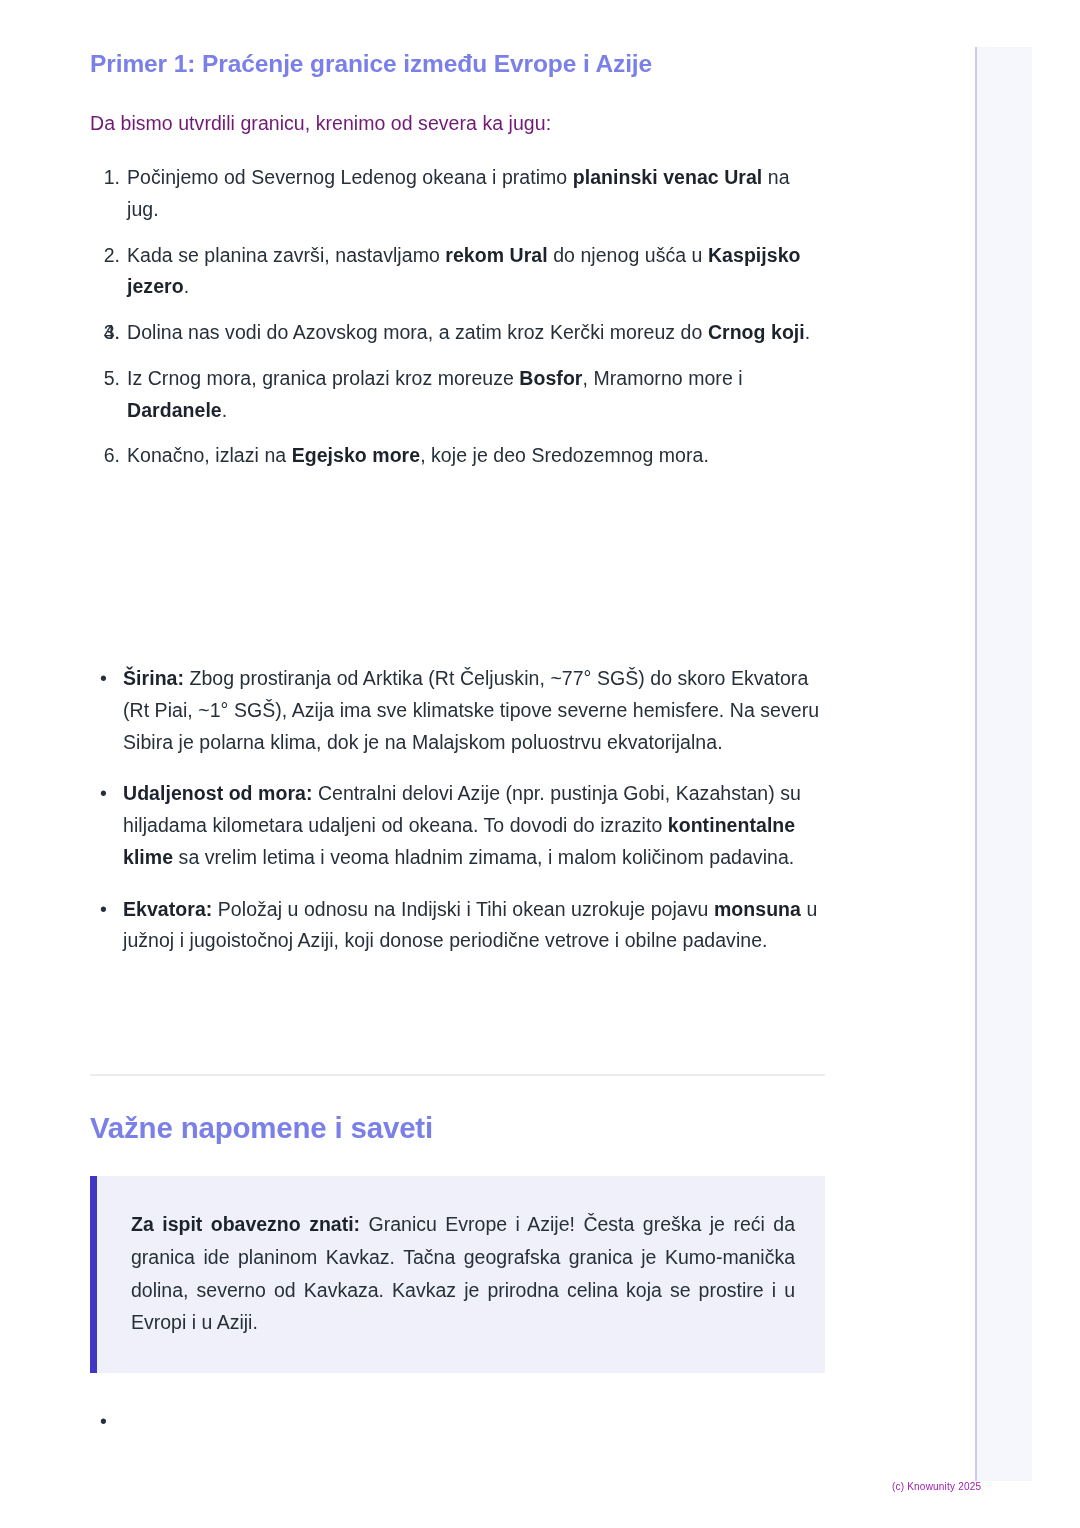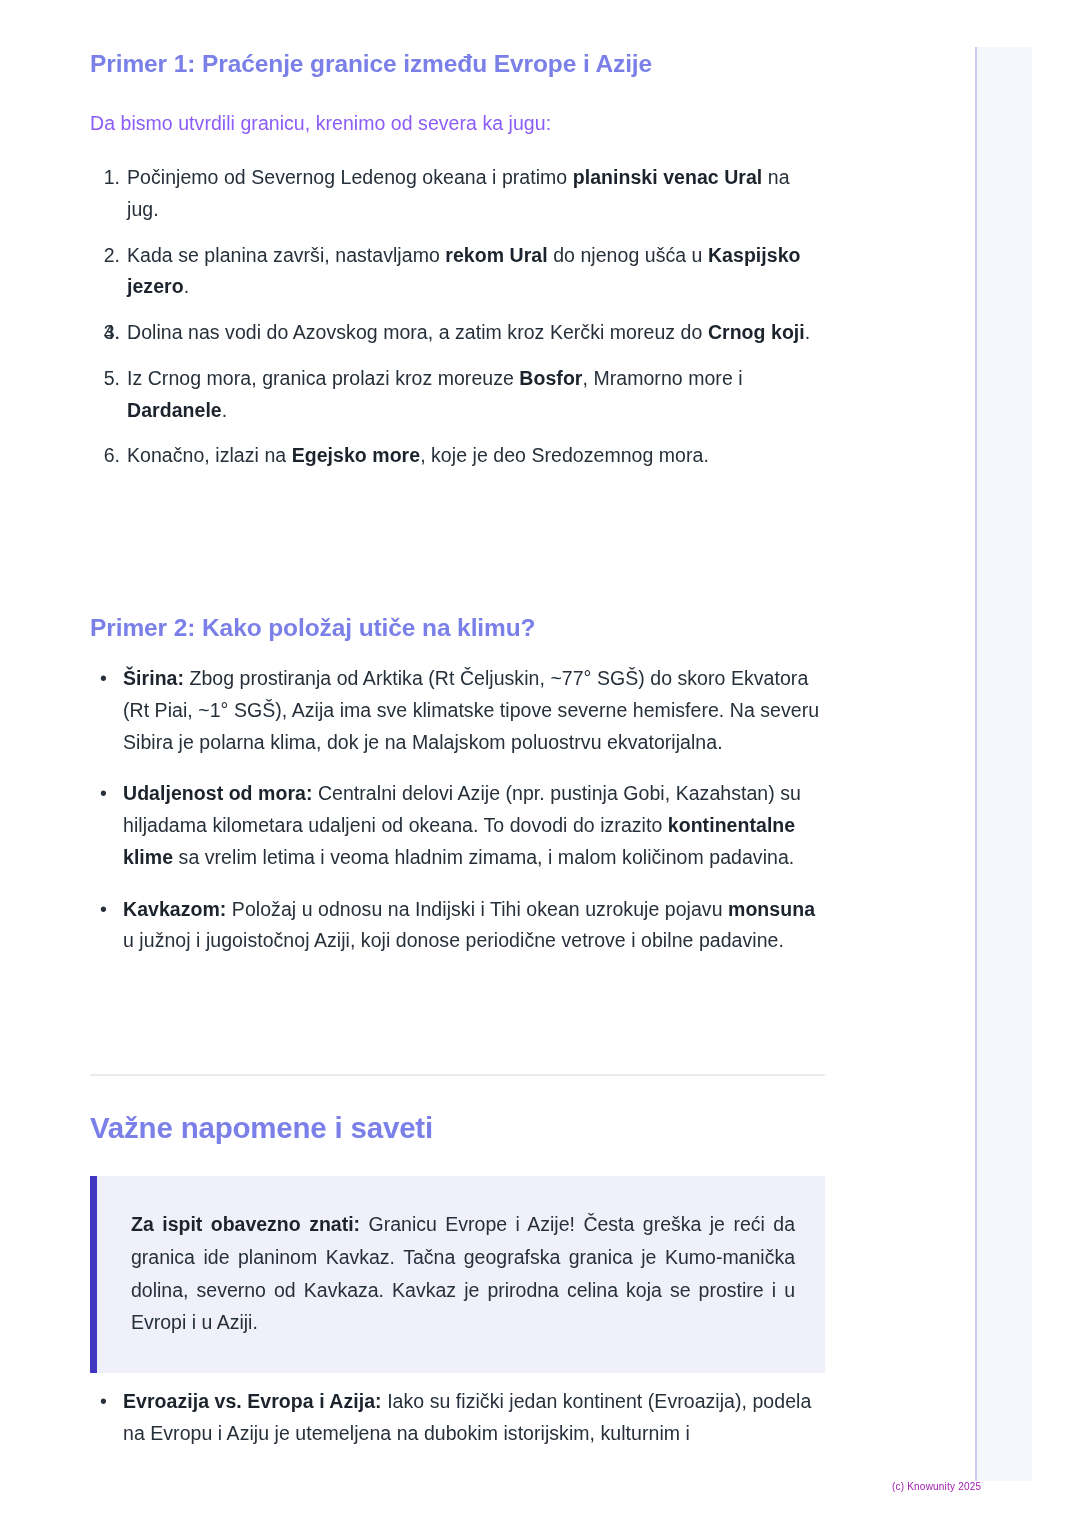--- a/index.html
+++ b/index.html
@@ -68,21 +68,21 @@
     font-weight: bold;
     color: #7b80e8;
     margin: 0;
     letter-spacing: -0.1px;
   }
 
   
   p.body {
     font-size: 19.5px;
     line-height: 1.62;
-    color: #8b5cf6;
+    color: #701a75;
     margin: 0;
     letter-spacing: 0.05px;
   }
 
   
   ol.numlist, ul.bullist {
     margin: 0;
     padding: 0;
     list-style: none;
   }
@@ -174,49 +174,46 @@
     <ol class="numlist" id="numlist-primer-1">
         <li><span class="marker-num">1.</span><span><span>Počinjemo od Severnog Ledenog okeana i pratimo </span><b>planinski venac Ural</b><span> na jug.</span></span></li>
         <li><span class="marker-num">2.</span><span><span>Kada se planina završi, nastavljamo </span><b>rekom Ural</b><span> do njenog ušća u </span><b>Kaspijsko jezero</b><span>.</span></span></li>
         <li><span class="marker-num">3.</span></li>
         <li><span class="marker-num">4.</span><span><span>Dolina nas vodi do Azovskog mora, a zatim kroz Kerčki moreuz do </span><b>Crnog koji</b><span>.</span></span></li>
         <li><span class="marker-num">5.</span><span><span>Iz Crnog mora, granica prolazi kroz moreuze </span><b>Bosfor</b><span>, Mramorno more i </span><b>Dardanele</b><span>.</span></span></li>
         <li><span class="marker-num">6.</span><span><span>Konačno, izlazi na </span><b>Egejsko more</b><span>, koje je deo Sredozemnog mora.</span></span></li>
       </ol>
   </div>
 
-  <div class="content" style="top:612px;">
-    <h3 class="sec-title">Primer 2: Kako položaj utiče na klimu?</h3>
-  </div>
 
   <div class="content" style="top:663px;">
     <ul class="bullist" id="bullist-primer-2">
         <li><span class="marker-dot">•</span><span><b>Širina:</b><span> Zbog prostiranja od Arktika (Rt Čeljuskin, ~77° SGŠ) do skoro Ekvatora (Rt Piai, ~1° SGŠ), Azija ima sve klimatske tipove severne hemisfere. Na severu Sibira je polarna klima, dok je na Malajskom poluostrvu ekvatorijalna.</span></span></li>
         <li><span class="marker-dot">•</span><span><b>Udaljenost od mora:</b><span> Centralni delovi Azije (npr. pustinja Gobi, Kazahstan) su hiljadama kilometara udaljeni od okeana. To dovodi do izrazito </span><b>kontinentalne klime</b><span> sa vrelim letima i veoma hladnim zimama, i malom količinom padavina.</span></span></li>
-        <li><span class="marker-dot">•</span><span><b>Kavkazom:</b><span> Položaj u odnosu na Indijski i Tihi okean uzrokuje pojavu </span><b>monsuna</b><span> u južnoj i jugoistočnoj Aziji, koji donose periodične vetrove i obilne padavine.</span></span></li>
+        <li><span class="marker-dot">•</span><span><b>Ekvatora:</b><span> Položaj u odnosu na Indijski i Tihi okean uzrokuje pojavu </span><b>monsuna</b><span> u južnoj i jugoistočnoj Aziji, koji donose periodične vetrove i obilne padavine.</span></span></li>
       </ul>
   </div>
 
   <div class="content" style="top:1074px;">
     <hr class="rule">
   </div>
 
   <div class="content" style="top:1176px;">
     <div class="callout">
       <p id="callout-text"><b>Za ispit obavezno znati:</b><span> Granicu Evrope i Azije! Česta greška je reći da granica ide planinom Kavkaz. Tačna geografska granica je Kumo-manička dolina, severno od Kavkaza. Kavkaz je prirodna celina koja se prostire i u Evropi i u Aziji.</span></p>
     </div>
   </div>
 
   <div class="content" style="top:1110px;">
     <h2 class="sec-title">Važne napomene i saveti</h2>
   </div>
 
   <div class="content" style="top:1386px;">
     <ul class="bullist" id="bullist-notes">
-        <li><span class="marker-dot">•</span><span><b>Evroazija vs. Evropa i Azija:</b><span> Iako su fizički jedan kontinent (Evroazija), podela na Evropu i Aziju je utemeljena na dubokim istorijskim, kulturnim i</span></span></li>
+        <li><span class="marker-dot">•</span></li>
       </ul>
   </div>
 
 </div>
 
 <div id="right-band-rule"></div>
 <div id="right-band"></div>
 
 <div id="watermark">(c) Knowunity 2025</div>
 

